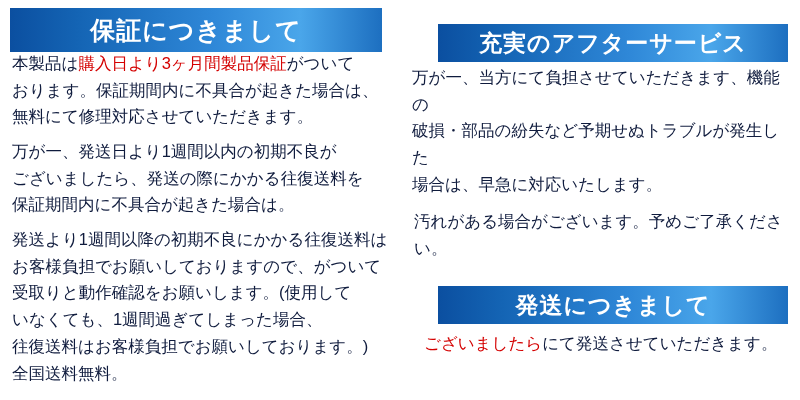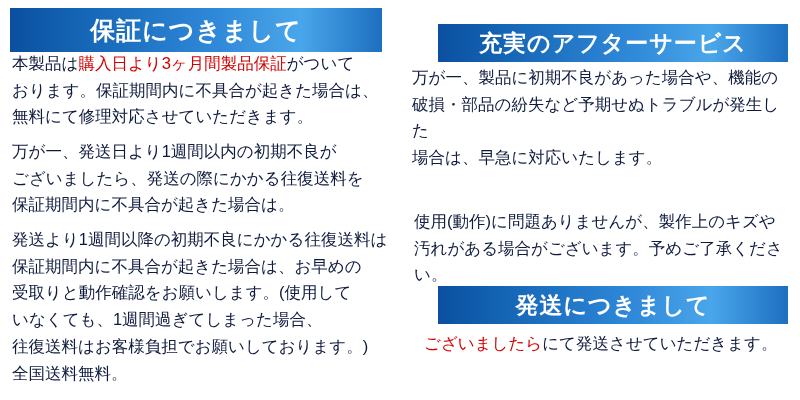--- a/index.html
+++ b/index.html
@@ -131,38 +131,37 @@
   </div>
 
   <div class="body-text" id="warranty-p2">
     <span class="nowrap-line">万が一、発送日より1週間以内の初期不良が</span>
     <span class="nowrap-line">ございましたら、発送の際にかかる往復送料を</span>
     <span class="nowrap-line">保証期間内に不具合が起きた場合は。</span>
   </div>
 
   <div class="body-text" id="warranty-p3">
     <span class="nowrap-line">発送より1週間以降の初期不良にかかる往復送料は</span>
-    <span class="nowrap-line">保証期間内に不具合が起きた場合は、お早めの</span>
+    <span class="nowrap-line">お客様負担でお願いしておりますので、がついて</span>
     <span class="nowrap-line">受取りと動作確認をお願いします。(使用して</span>
     <span class="nowrap-line">いなくても、1週間過ぎてしまった場合、</span>
     <span class="nowrap-line">往復送料はお客様負担でお願いしております。)</span>
     <span class="nowrap-line">全国送料無料。</span>
   </div>
 
   <div class="banner" id="banner-aftercare">
     <span>充実のアフターサービス</span>
   </div>
   <div class="body-text" id="aftercare-p">
-    <span class="nowrap-line">万が一、製品に初期不良があった場合や、機能の</span>
+    <span class="nowrap-line">万が一、当方にて負担させていただきます、機能の</span>
     <span class="nowrap-line">破損・部品の紛失など予期せぬトラブルが発生した</span>
     <span class="nowrap-line">場合は、早急に対応いたします。</span>
   </div>
 
   <div class="body-text" id="product-p">
-    <span class="nowrap-line">使用(動作)に問題ありませんが、製作上のキズや</span>
     <span class="nowrap-line">汚れがある場合がございます。予めご了承ください。</span>
   </div>
 
   <div class="banner" id="banner-shipping">
     <span>発送につきまして</span>
   </div>
   <div class="body-text" id="shipping-p">
     <span class="nowrap-line"><span class="hl-red">ございましたら</span><span>にて発送させていただきます。</span></span>
   </div>
 

